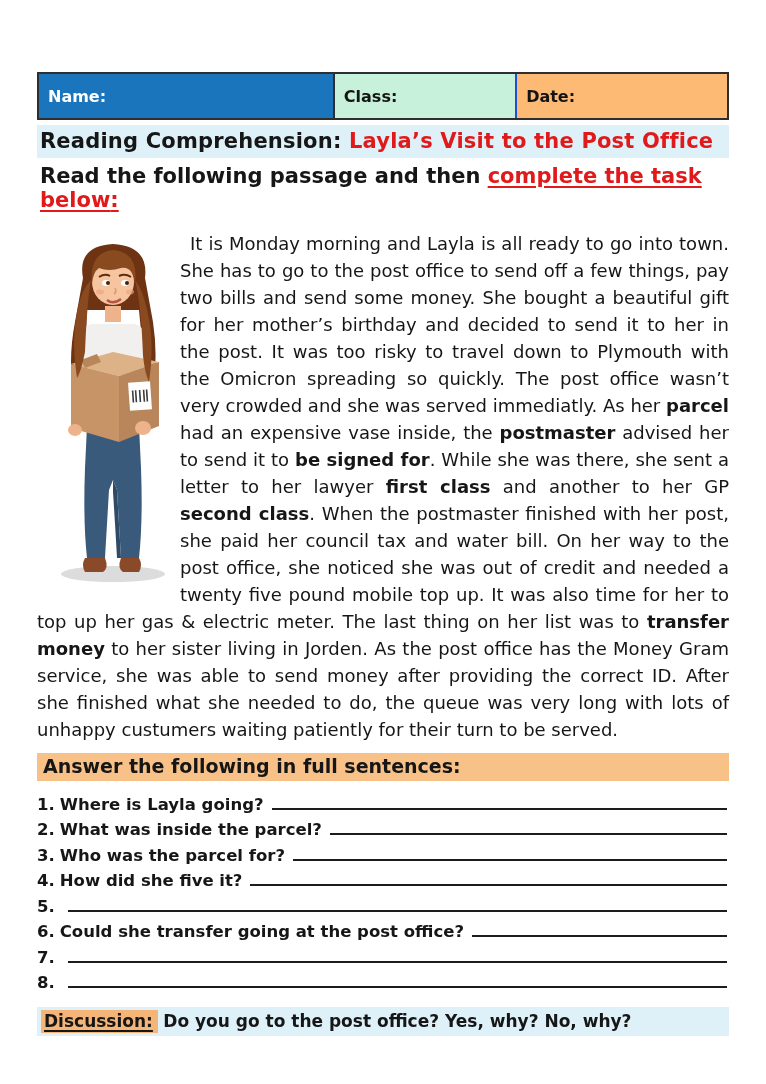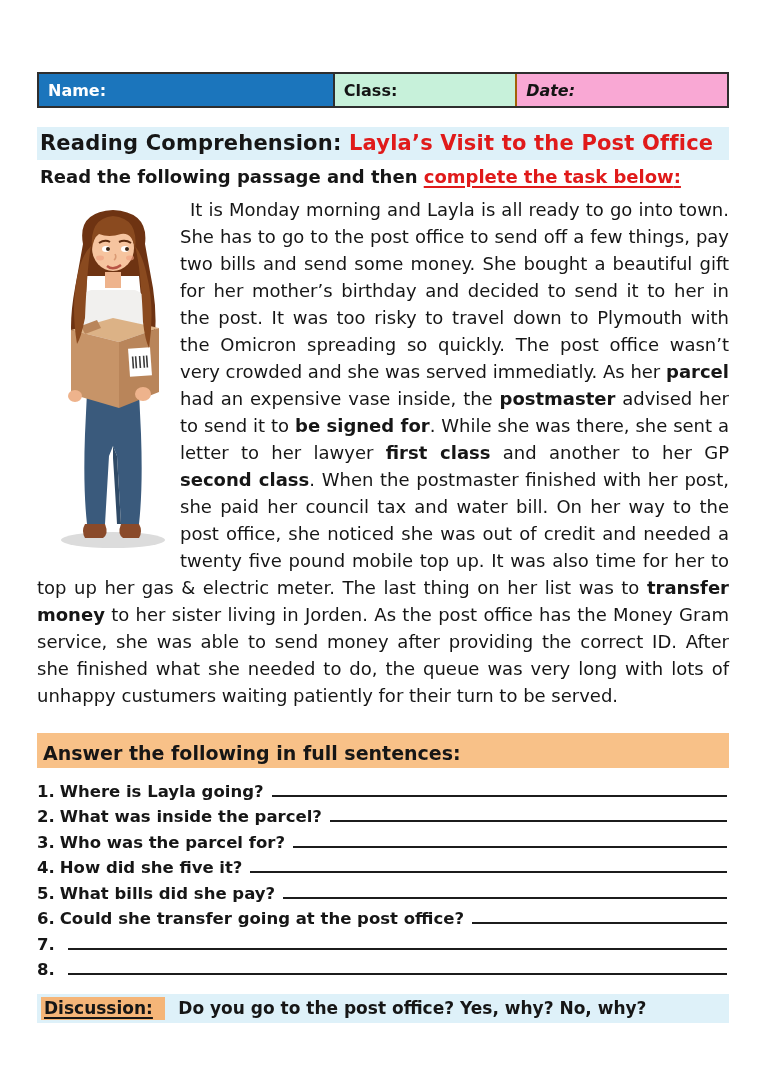--- a/index.html
+++ b/index.html
@@ -10,76 +10,76 @@
     font-family: "DejaVu Sans", sans-serif;
     color: #161616;
     overflow: hidden;
   }
   .page { width: 766px; height: 1084px; padding: 0 37px; position: relative; }
 
   
   .id-bar {
     margin-top: 72px;
     display: flex;
-    height: 36px;
+    height: 48px;
     border: 2px solid #2e2e2e;
   }
   .id-cell {
     display: flex; align-items: center;
     padding-left: 9px;
     font-weight: bold; font-size: 16px;
   }
   .cell-name { width: 43%; background: #1b75bc; color: #ffffff; border-right: 2px solid #2e2e2e; }
-  .cell-class { width: 26.5%; background: #c7f1da; color: #141414; border-right: 2px solid #a16207; }
-  .cell-date { width: 30.5%; background: #f9a8d4; color: #141414; font-style: italic; }
+  .cell-class { width: 26.5%; background: #c7f1da; color: #141414; border-right: 2px solid #1d4ed8; }
+  .cell-date { width: 30.5%; background: #fdba74; color: #141414; }
 
   
   .title-bar {
-    margin-top: 19px;
+    margin-top: 5px;
     background: #def1f9;
     padding: 4px 10px 5px 3px;
     font-size: 21px; font-weight: bold;
     letter-spacing: 0.2px;
   }
   .title-red { color: #e01a1a; }
 
   
   .instruction {
     margin-top: 6px;
-    font-size: 18px; font-weight: bold;
+    font-size: 21px; font-weight: bold;
     padding-left: 3px;
   }
   .instruction .red-underline {
     color: #e01a1a;
     text-decoration: underline;
     text-decoration-thickness: 2px;
     text-underline-offset: 3px;
   }
 
   
   .passage {
-    margin-top: 9px;
+    margin-top: 18px;
     font-size: 18px;
     line-height: 27px;
     text-align: justify;
     text-indent: 10px;
   }
   .figure {
     float: left;
     width: 133px; height: 352px;
     margin: 2px 10px 0 0;
   }
   .passage .b { font-weight: bold; }
 
   
   .answer-heading {
     clear: both;
-    margin-top: 24px;
+    margin-top: 10px;
     background: #f8c188;
-    padding: 9px 6px 4px 6px;
+    padding: 2px 6px 4px 6px;
     font-size: 19px; font-weight: bold;
   }
   .questions { margin-top: 7px; }
   .q-row {
     display: flex;
     align-items: flex-end;
     height: 25.5px;
     font-size: 16.5px;
     font-weight: 600;
   }
@@ -95,25 +95,24 @@
   
   .discussion-bar {
     margin-top: 15px;
     background: #def1f9;
     padding: 4px 6px 5px 4px;
     font-size: 17px;
   }
   .discussion-label {
     font-weight: bold;
     background: #f5b578;
-    padding: 1px 12px 2px 3px;
+    padding: 1px 5px 2px 3px;
     text-decoration: underline;
     text-decoration-thickness: 2px;
     text-underline-offset: 3px;
-    margin-right: 8px;
   }
   .discussion-text { font-weight: 600; }
 </style>
 </head>
 <body>
 
 <div class="page">
 
   <div class="id-bar">
     <div class="id-cell cell-name">
@@ -219,21 +218,20 @@
         <span class="q-text">Who was the parcel for?</span>
         <span class="q-blank"></span>
       </div>
       <div class="q-row">
         <span class="q-num">4.</span>
         <span class="q-text">How did she five it?</span>
         <span class="q-blank"></span>
       </div>
       <div class="q-row">
         <span class="q-num">5.</span>
-        <span class="q-text">What bills did she pay?</span>
         <span class="q-blank"></span>
       </div>
       <div class="q-row">
         <span class="q-num">6.</span>
         <span class="q-text">Could she transfer going at the post office?</span>
         <span class="q-blank"></span>
       </div>
       <div class="q-row">
         <span class="q-num">7.</span>
         <span class="q-blank"></span>

